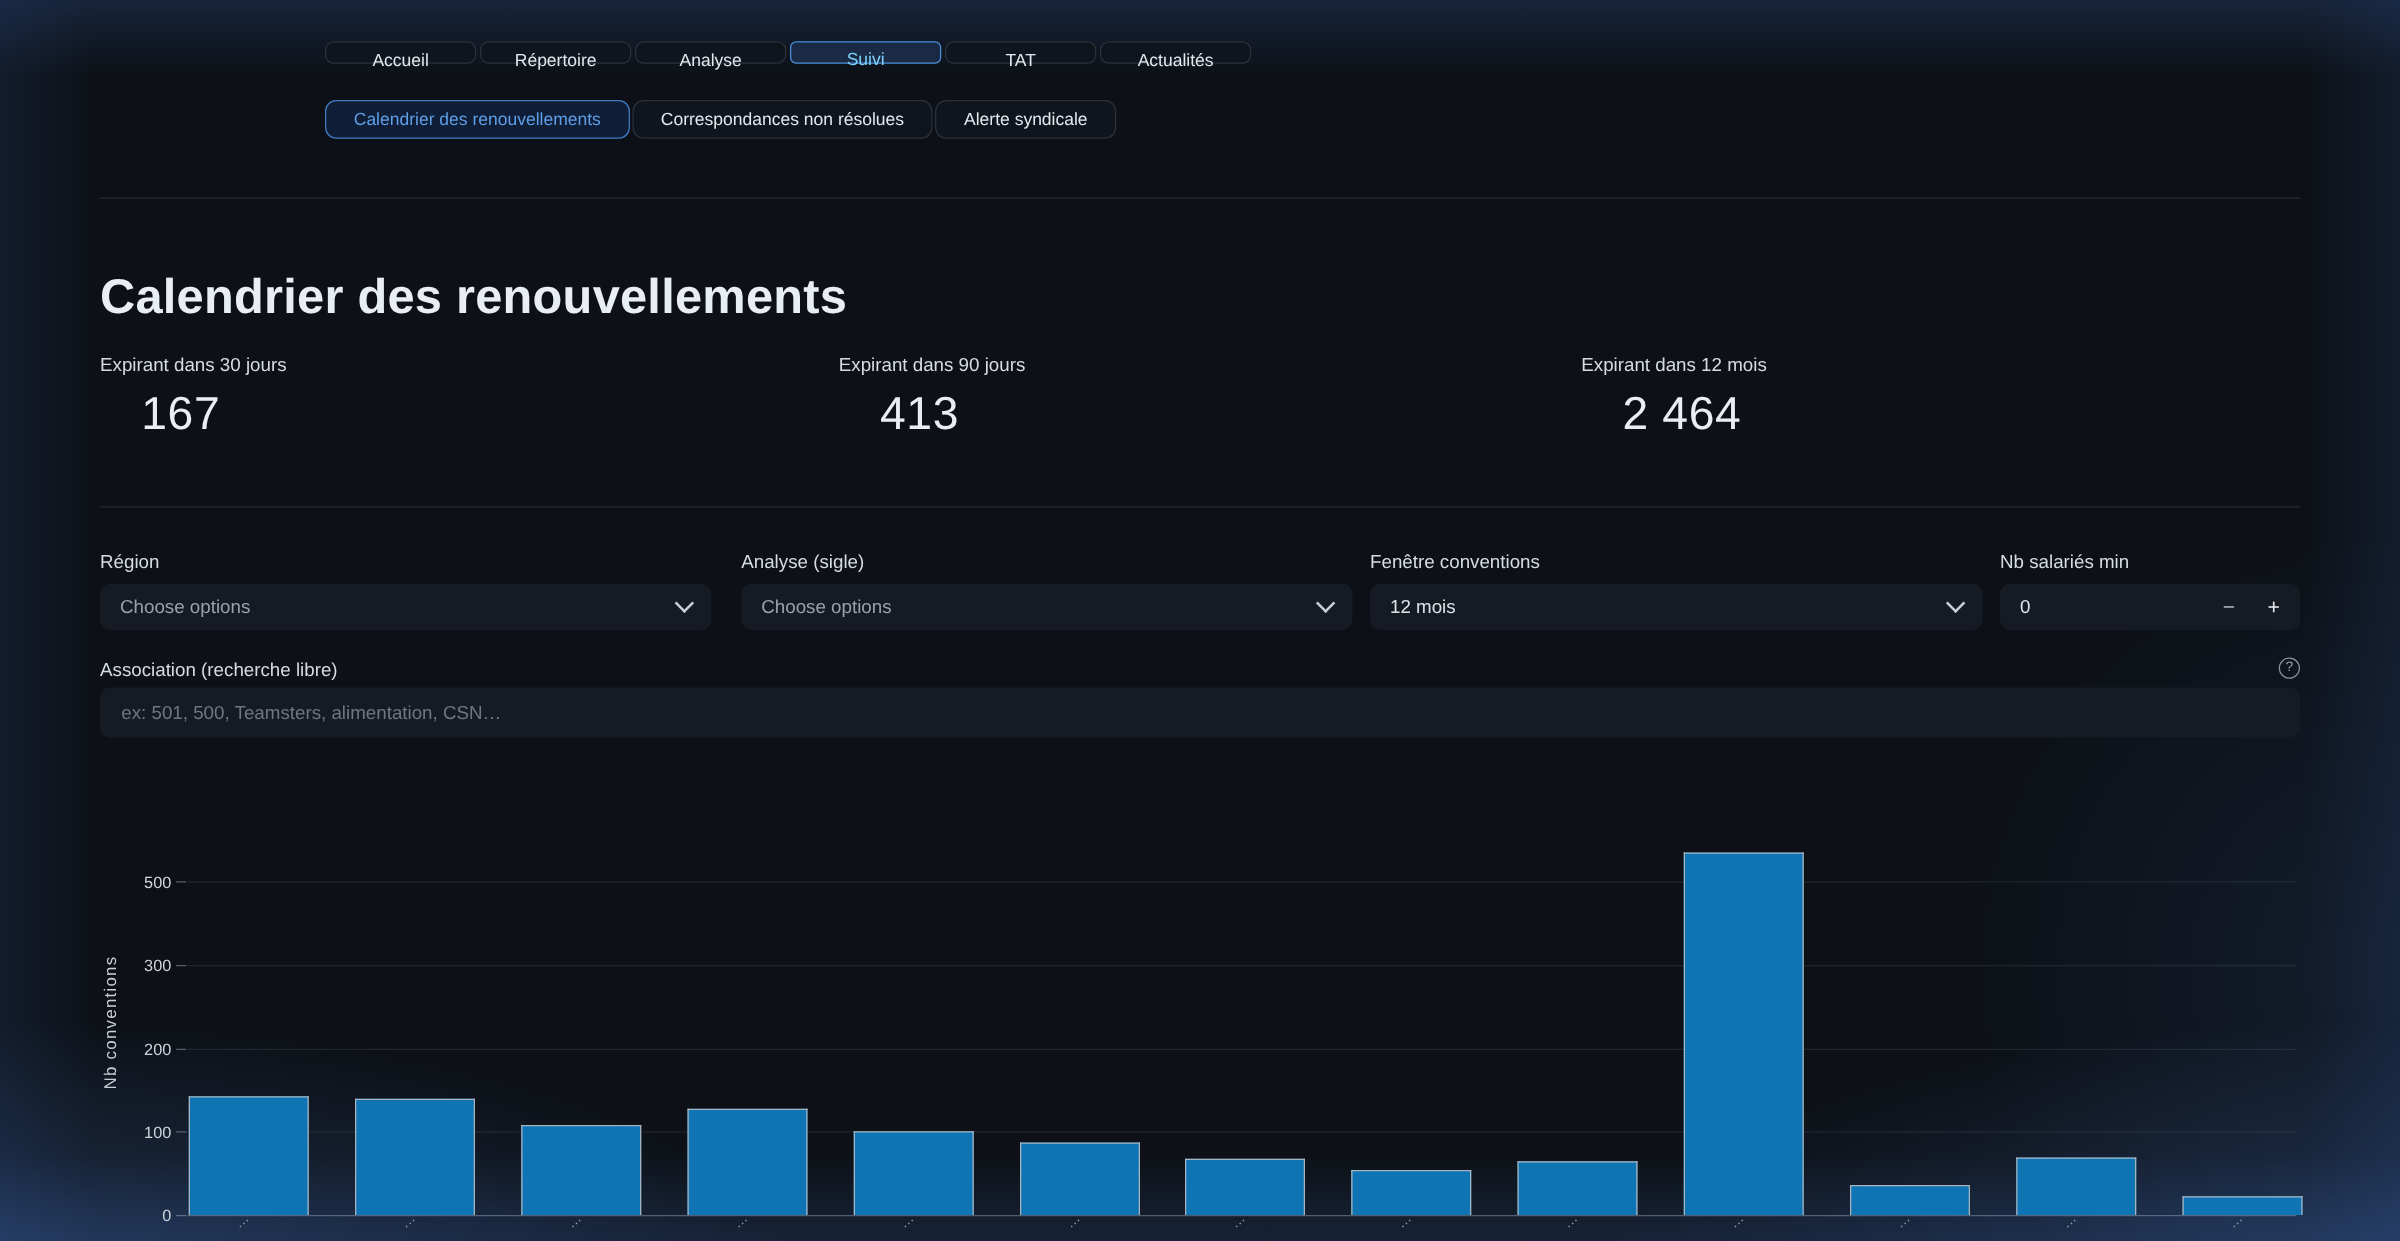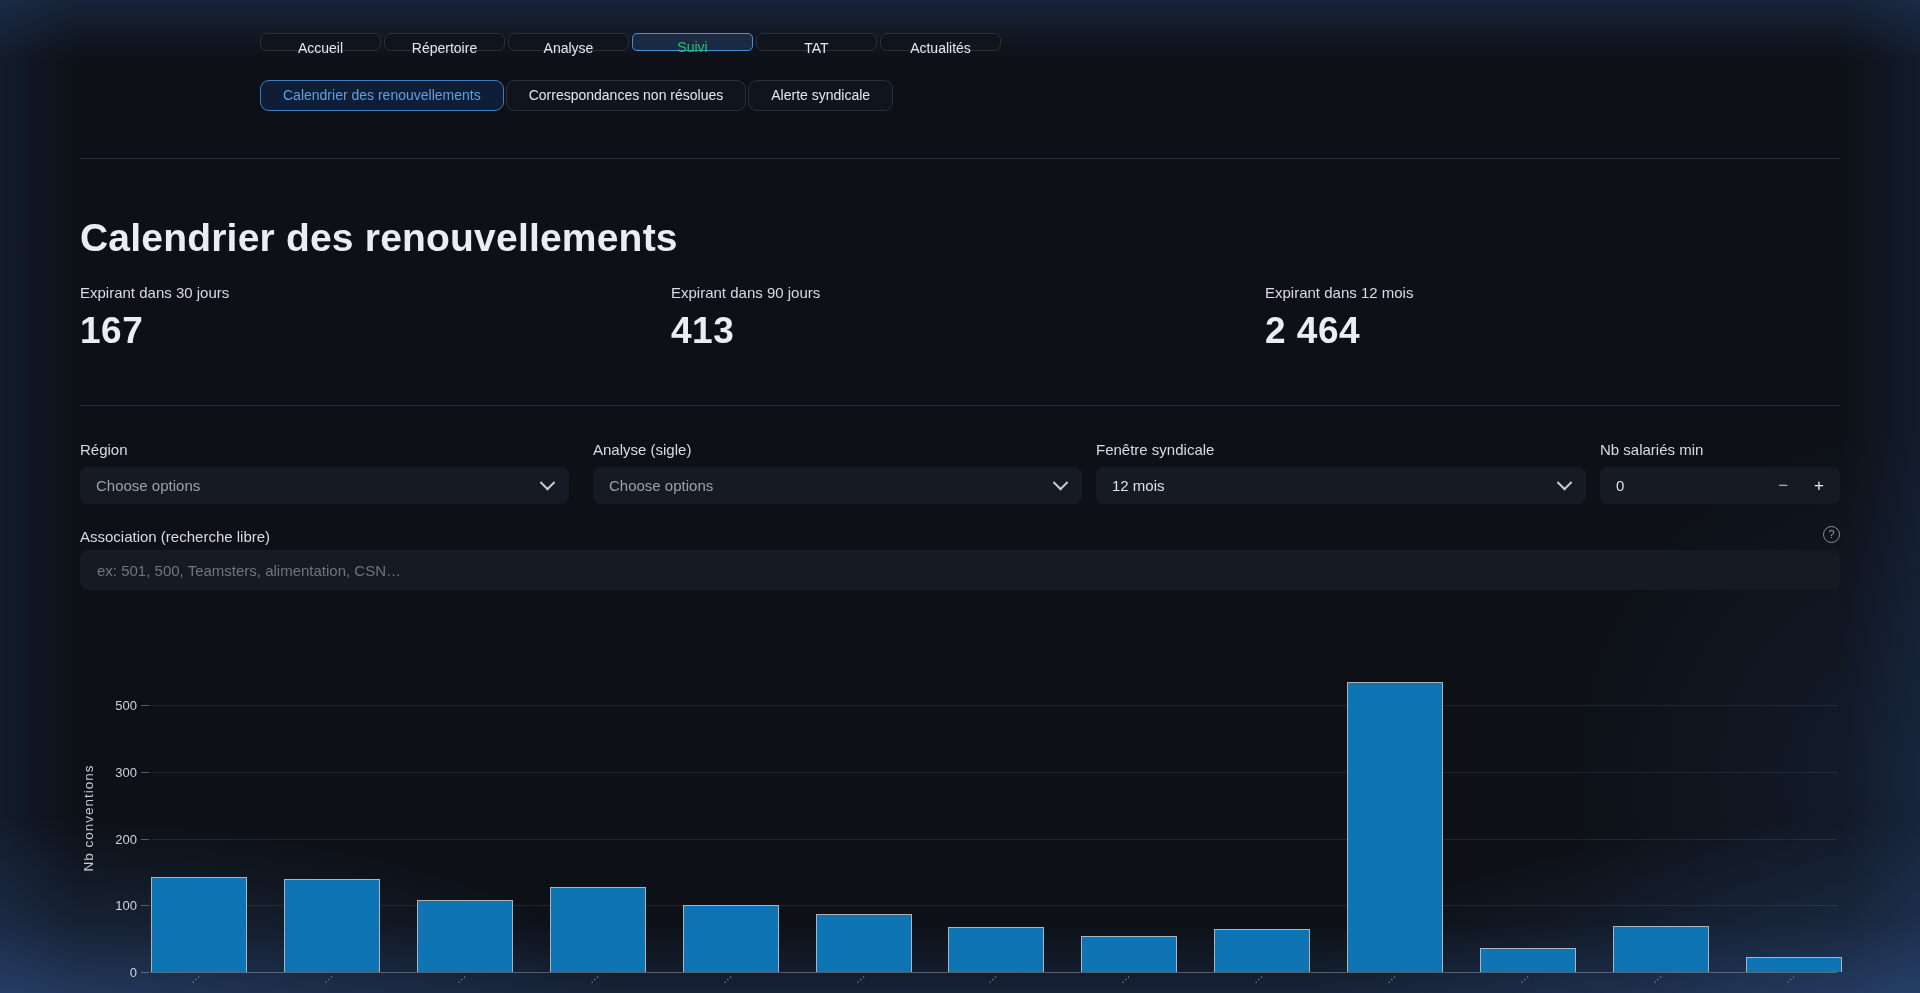--- a/index.html
+++ b/index.html
@@ -16,34 +16,34 @@
       linear-gradient(270deg, rgba(34,60,104,0.25) 0%, rgba(34,60,104,0) 4%),
       #0d1117;
   }
   
   .tabs-main{position:absolute;left:260px;top:33px;display:flex;gap:3px;}
   .tab-main{
     width:121px;height:18px;line-height:28px;text-align:center;font-size:14px;
     color:#e2e8ee;background:#10151d;border:1px solid #2b313a;border-radius:7px;
     box-sizing:border-box;cursor:pointer;
   }
-  .tab-main.selected{background:#1a2a45;border:1.5px solid #4a90d9;color:#22c55e;border-radius:5px;line-height:27px;}
+  .tab-main.selected{background:#1a2a45;border:1.5px solid #4a90d9;color:#7dd3fc;border-radius:5px;line-height:27px;}
   .tabs-sub{position:absolute;left:260px;top:80px;display:flex;gap:2px;}
   .tab-sub{
     height:31px;line-height:29px;padding:0 22px;font-size:14px;color:#e2e8ee;
     background:#10151d;border:1px solid #2b313a;border-radius:9px;box-sizing:border-box;cursor:pointer;
   }
   .tab-sub.selected{background:#0f1e36;border:1.5px solid #3f7cc0;color:#5f9fe8;line-height:28px;}
   
   .divider{position:absolute;left:80px;width:1760px;height:1px;background:#272d36;}
   
   .page-title{position:absolute;left:80px;top:216px;font-size:39px;font-weight:700;color:#e9eef4;letter-spacing:0.2px;}
   .metric{position:absolute;top:284px;}
   .metric-label{font-size:15px;color:#d6dce3;}
-  .metric-value{margin-top:9px;font-size:37px;font-weight:700;color:#e9eef4;letter-spacing:0.5px;}
+  .metric-value{margin-top:9px;font-size:37px;font-weight:400;color:#e9eef4;letter-spacing:0.5px;margin-left:33px;}
   
   .filter-label{position:absolute;top:441px;font-size:15px;color:#d6dce3;}
   .control{
     position:absolute;top:467px;height:37px;background:#161b23;border-radius:8px;
     display:flex;align-items:center;padding:0 16px;box-sizing:border-box;font-size:15px;cursor:pointer;
   }
   .control .val-muted{color:#99a1ab;}
   .control .val-set{color:#dde2e8;}
   .chevron{
     margin-left:auto;width:9px;height:9px;border-right:2px solid #c9ced5;border-bottom:2px solid #c9ced5;
@@ -123,21 +123,21 @@
     <span class="val-muted">Choose options</span>
     <span class="chevron"></span>
   </div>
 
   <div class="filter-label" style="left:593px;">Analyse (sigle)</div>
   <div class="control" style="left:593px;width:489px;">
     <span class="val-muted">Choose options</span>
     <span class="chevron"></span>
   </div>
 
-  <div class="filter-label" style="left:1096px;">Fenêtre syndicale</div>
+  <div class="filter-label" style="left:1096px;">Fenêtre conventions</div>
   <div class="control" style="left:1096px;width:490px;">
     <span class="val-set">12 mois</span>
     <span class="chevron"></span>
   </div>
 
   <div class="filter-label" style="left:1600px;">Nb salariés min</div>
   <div class="control" style="left:1600px;width:240px;cursor:text;">
     <span class="val-set">0</span>
     <span class="stepper-btns">
       <span class="stepper-btn">−</span>

